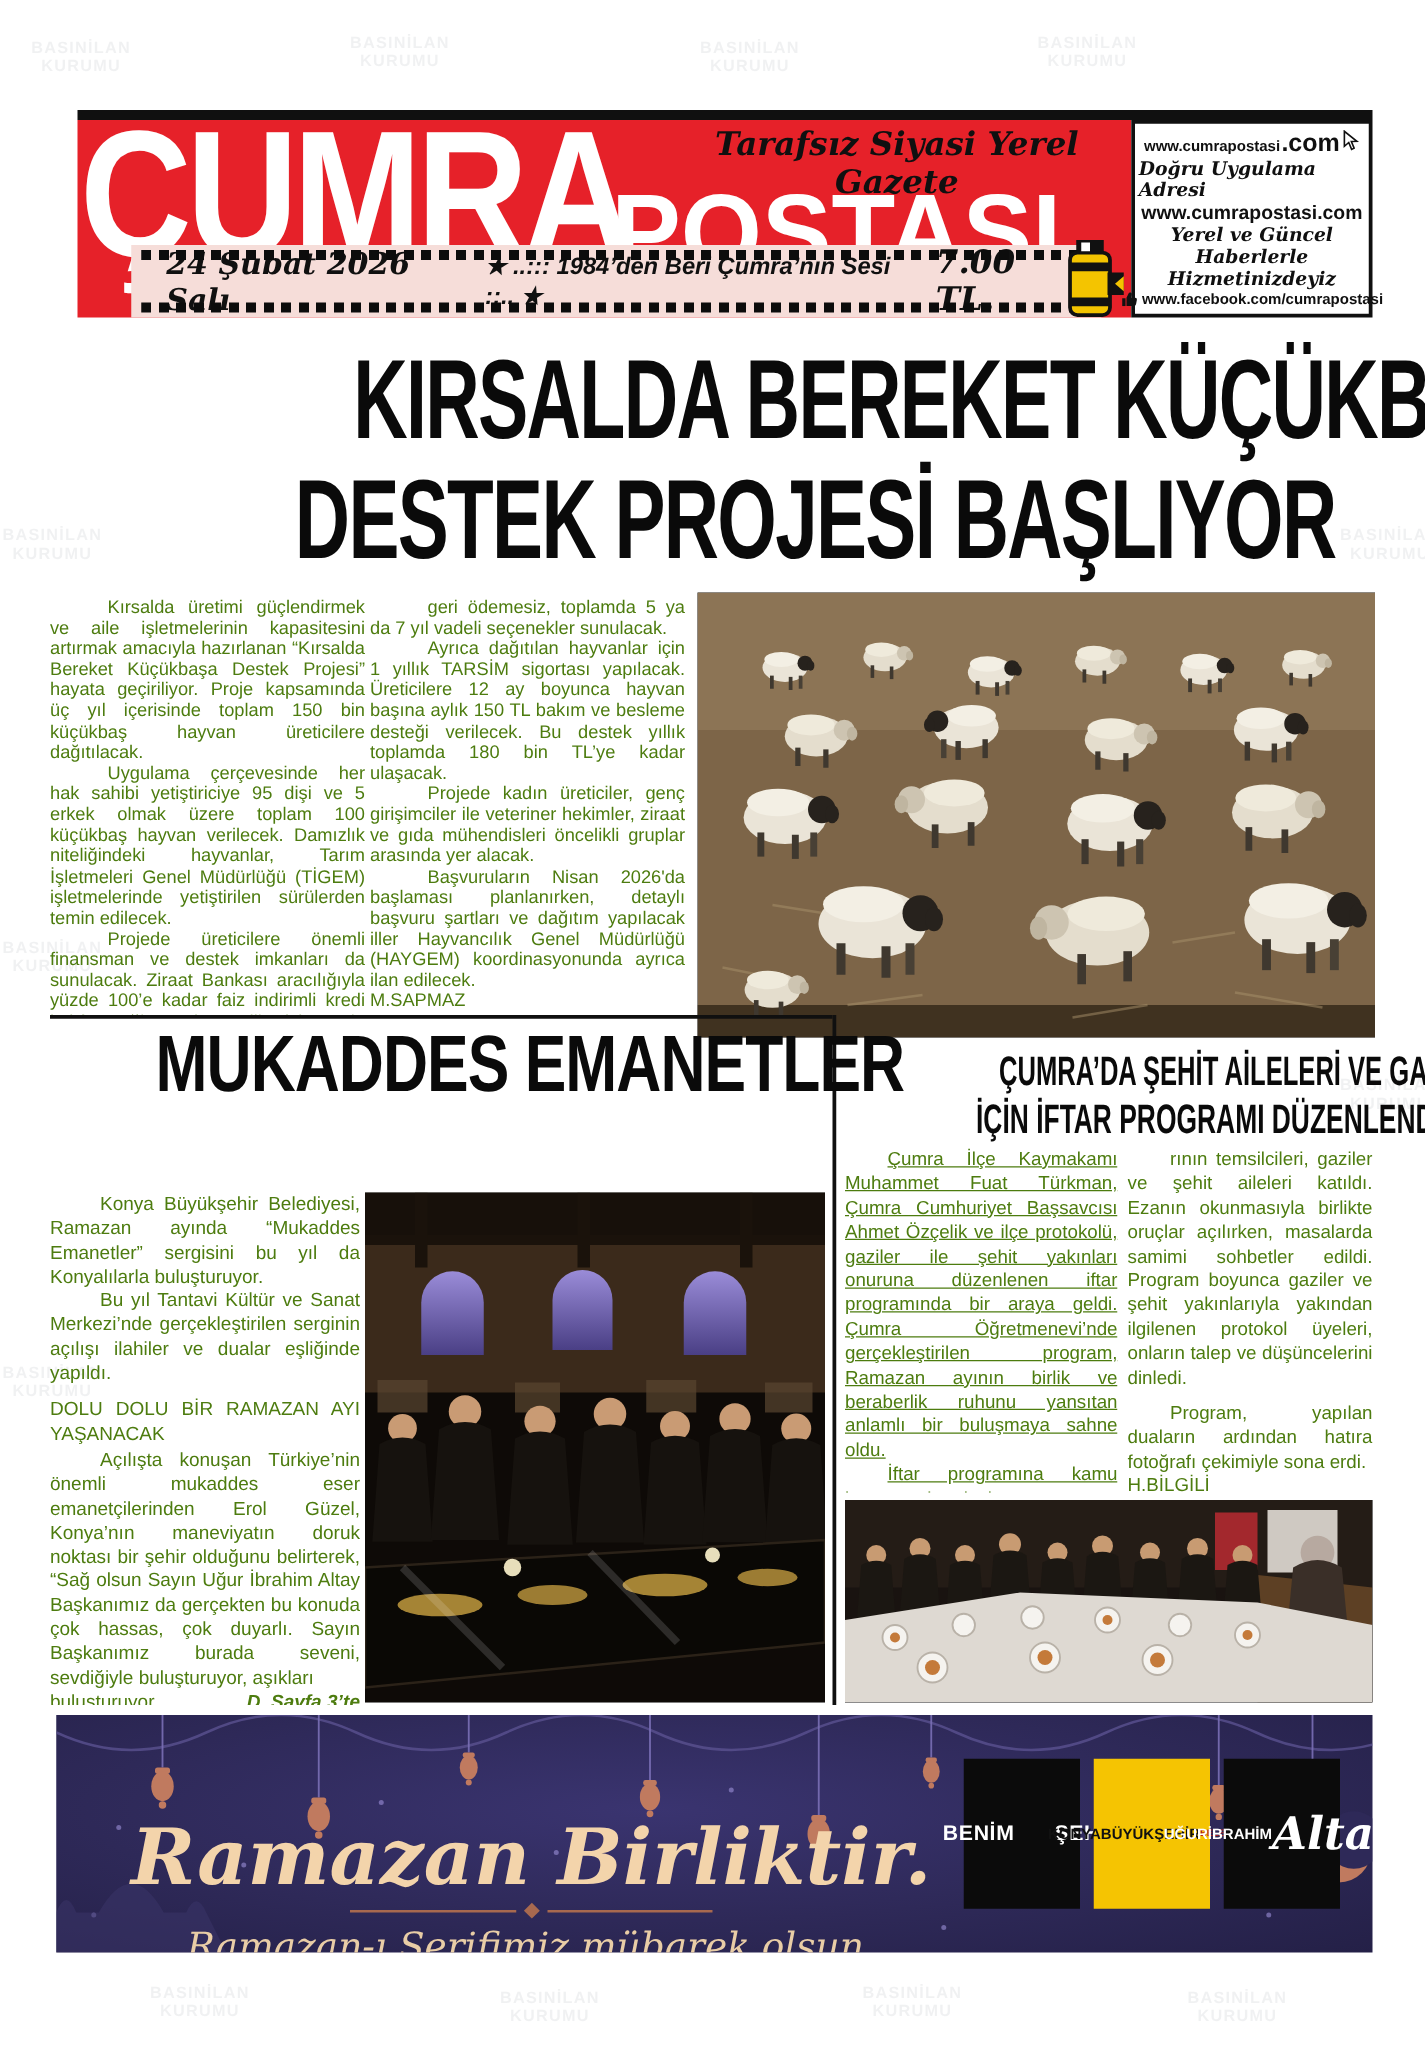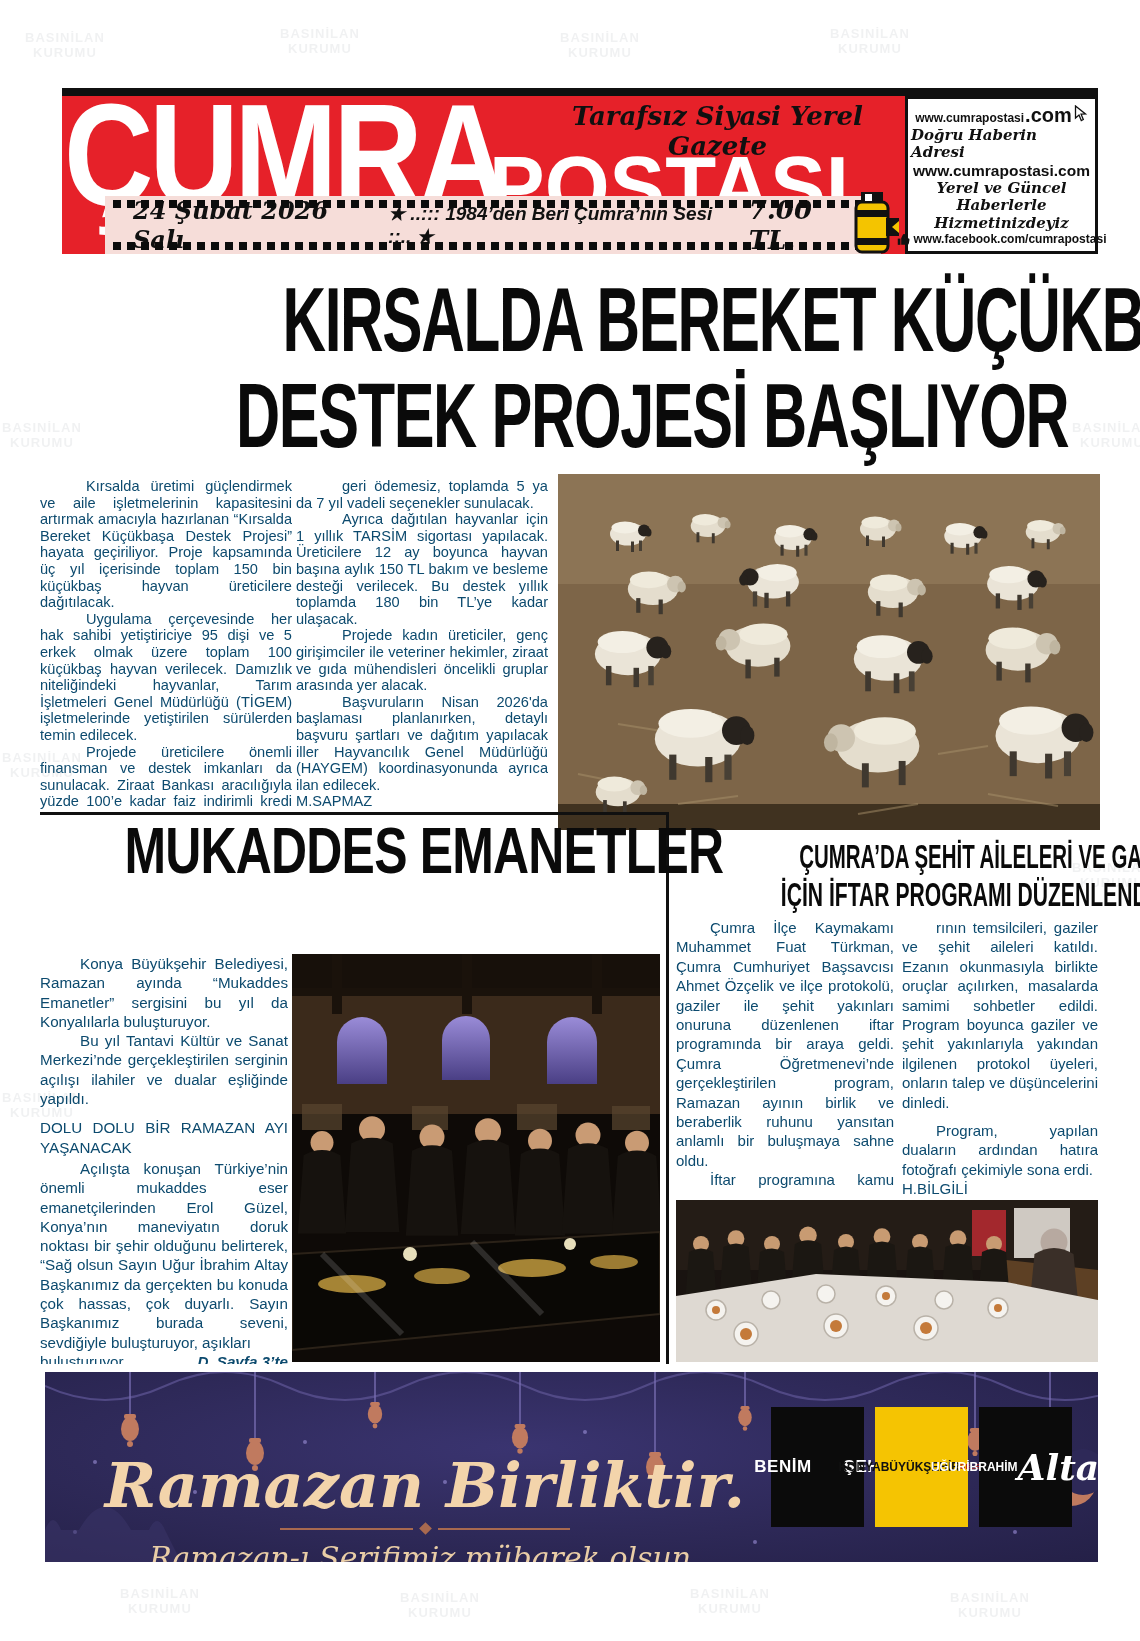--- a/index.html
+++ b/index.html
@@ -34,21 +34,21 @@
   .ib-serif{font-family:"DejaVu Serif",serif;font-style:italic;font-weight:bold;font-size:15px;color:#101010;line-height:1.15;}
   .ib-url{font-weight:bold;font-size:15.5px;color:#101010;}
   .ib-fb{display:flex;align-items:center;gap:3px;font-weight:bold;font-size:12px;color:#101010;}
   
   .hblock{position:absolute;text-align:center;color:#0a0a0a;font-weight:900;}
   .cond{display:inline-block;white-space:nowrap;transform-origin:center;}
   .h1line{display:block;font-size:90px;line-height:96px;letter-spacing:-2px;}
   .h2line{display:block;font-size:64px;line-height:66px;letter-spacing:-1px;}
   .h3line{display:block;font-size:33px;line-height:38px;}
   
-  .col{position:absolute;overflow:hidden;color:#0c4a6e;}
+  .col{position:absolute;overflow:hidden;color:#4d7c0f;}
   .col p{margin:0;text-align:justify;}
   .lead-col p{font-size:14.6px;line-height:16.6px;text-indent:46px;}
   .s2-col p{font-size:15.2px;line-height:19.3px;text-indent:40px;}
   .s3-col p{font-size:15px;line-height:19.4px;text-indent:34px;}
   .noindent{text-indent:0 !important;}
   .subhead{font-weight:normal;text-transform:none;margin-top:10px !important;margin-bottom:2px !important;}
   .gap{margin-top:9px !important;}
   .lastrow{display:flex;justify-content:space-between;font-size:15.2px;line-height:19.3px;}
   .more{font-weight:bold;font-style:italic;}
   .rule-h{position:absolute;left:40px;top:812px;width:626px;height:3px;background:#101010;}
@@ -133,21 +133,21 @@
     </svg>
 
     <div class="m-infobox">
       <div class="ib-site">
         <span class="sm">www.cumrapostasi</span>
           <span class="lg">.com</span>
         <svg width="15" height="17" viewBox="0 0 12 17">
           <path d="M1 1 L1 13 L4.5 10 L6.8 15.5 L8.8 14.5 L6.6 9.2 L11 9 Z" fill="#fff" stroke="#111" stroke-width="1.3"></path>
         </svg>
       </div>
-      <div class="ib-serif">Doğru Haberin Adresi</div>
+      <div class="ib-serif">Doğru Uygulama Adresi</div>
       <div class="ib-url">www.cumrapostasi.com</div>
       <div class="ib-serif">Yerel ve Güncel</div>
       <div class="ib-serif">Haberlerle</div>
       <div class="ib-serif">Hizmetinizdeyiz</div>
       <div class="ib-fb">
         <svg width="14" height="14" viewBox="0 0 18 17">
           <rect x="1" y="8" width="3.4" height="8" fill="#111"></rect>
           <path d="M5.4 16 h7.6 q1.9 0 2.2-1.8 l.9-4.6 q.3-2.1-1.8-2.1 h-4.3 l.8-3 q.4-1.8-1.1-2.4 q-1.5-.5-2.2 1 l-2.1 4.4 z" fill="#111"></path>
         </svg>
         <span>www.facebook.com/cumrapostasi</span>
@@ -298,21 +298,21 @@
       <circle cx="118" cy="300" r="7" fill="#fff6cf" opacity=".9"></circle>
       <circle cx="278" cy="290" r="6" fill="#fff6cf" opacity=".9"></circle>
     </svg>
   </div>
 
   <div class="hblock" style="left:676px;top:838px;width:422px;">
     <span class="h3line"><span class="cond" style="transform:scaleX(.62)">ÇUMRA’DA ŞEHİT AİLELERİ VE GAZİLER</span></span>
     <span class="h3line"><span class="cond" style="transform:scaleX(.64)">İÇİN İFTAR PROGRAMI DÜZENLENDİ</span></span>
   </div>
 
-  <div class="col s3-col" style="left:676px;top:918px;width:218px;height:276px;">
+  <div class="col s3-col" style="left:676px;top:918px;width:218px;height:276px;text-decoration:underline;">
     <p>Çumra İlçe Kaymakamı Muhammet Fuat Türkman, Çumra Cumhuriyet Başsavcısı Ahmet Özçelik ve ilçe protokolü, gaziler ile şehit yakınları onuruna düzenlenen iftar programında bir araya geldi. Çumra Öğretmenevi’nde gerçekleştirilen program, Ramazan ayının birlik ve beraberlik ruhunu yansıtan anlamlı bir buluşmaya sahne oldu.</p>
     <p>İftar programına kamu kurum ve kuruluşla-</p>
   </div>
   <div class="col s3-col" style="left:902px;top:918px;width:196px;height:276px;">
     <p>rının temsilcileri, gaziler ve şehit aileleri katıldı. Ezanın okunmasıyla birlikte oruçlar açılırken, masalarda samimi sohbetler edildi. Program boyunca gaziler ve şehit yakınlarıyla yakından ilgilenen protokol üyeleri, onların talep ve düşüncelerini dinledi.</p>
     <p class="gap">Program, yapılan duaların ardından hatıra fotoğrafı çekimiyle sona erdi.</p>
     <p class="noindent">H.BİLGİLİ</p>
   </div>
 
   <div class="photo" style="left:676px;top:1200px;width:422px;height:162px;">

